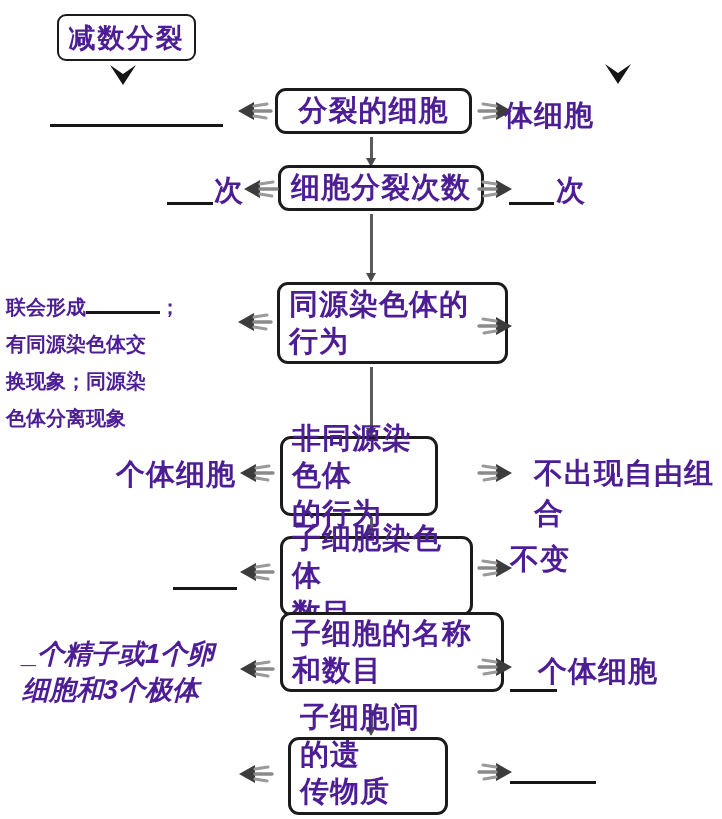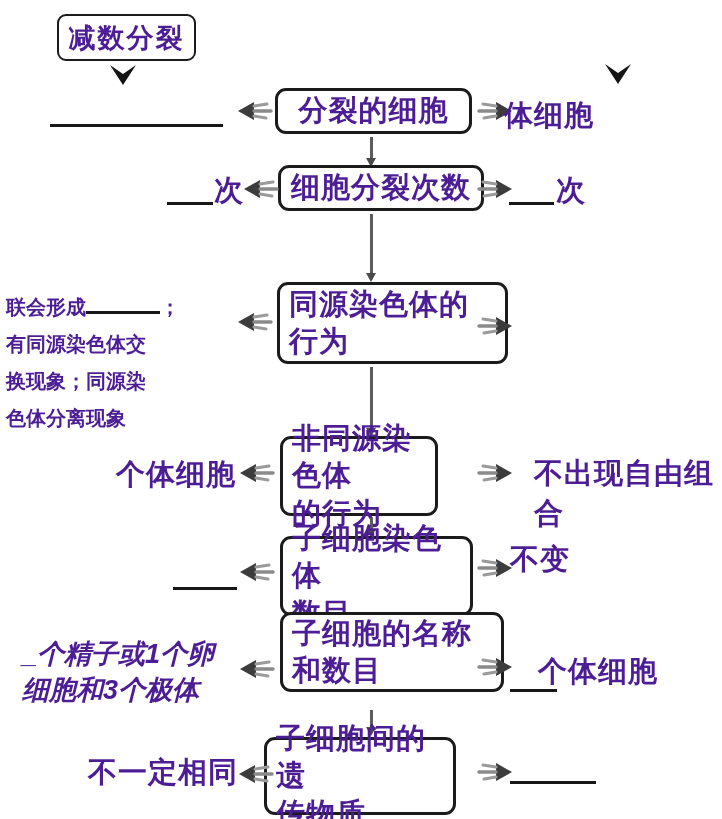--- a/index.html
+++ b/index.html
@@ -214,25 +214,24 @@
       <line x1="19" y1="17" x2="7" y2="19" stroke="#9a9a9a" stroke-width="3" stroke-linecap="round"></line>
     </svg>
   </div>
   <div class="blank" style="left:510px;top:668px;width:47px;height:24px;"></div>
   <div class="lbl" style="left:538px;top:652px;">个体细胞</div>
 
   <div class="vconn" style="left:370px;top:710px;height:18px;">
       <div class="vhead"></div>
     </div>
 
-  <div class="box" style="left:264px;top:737px;width:192px;height:78px;">
+  <div class="box" style="left:288px;top:737px;width:160px;height:78px;align-items:flex-end;">
     <span>子细胞间的遗
 传物质</span>
   </div>
-  <div class="lbl" style="left:88px;top:753px;">不一定相同</div>
   <div class="harrow" style="left:238px;top:762px;">
     <svg viewBox="0 0 36 24" width="36" height="24">
       <polygon points="1,12 17,3 17,21" fill="#3c3c3c"></polygon>
       <line x1="17" y1="7" x2="30" y2="5" stroke="#9a9a9a" stroke-width="3" stroke-linecap="round"></line>
       <line x1="17" y1="12" x2="34" y2="12" stroke="#8a8a8a" stroke-width="3.4" stroke-linecap="round"></line>
       <line x1="17" y1="17" x2="29" y2="19" stroke="#9a9a9a" stroke-width="3" stroke-linecap="round"></line>
     </svg>
   </div>
   <div class="harrow" style="left:477px;top:760px;">
     <svg viewBox="0 0 36 24" width="36" height="24">

